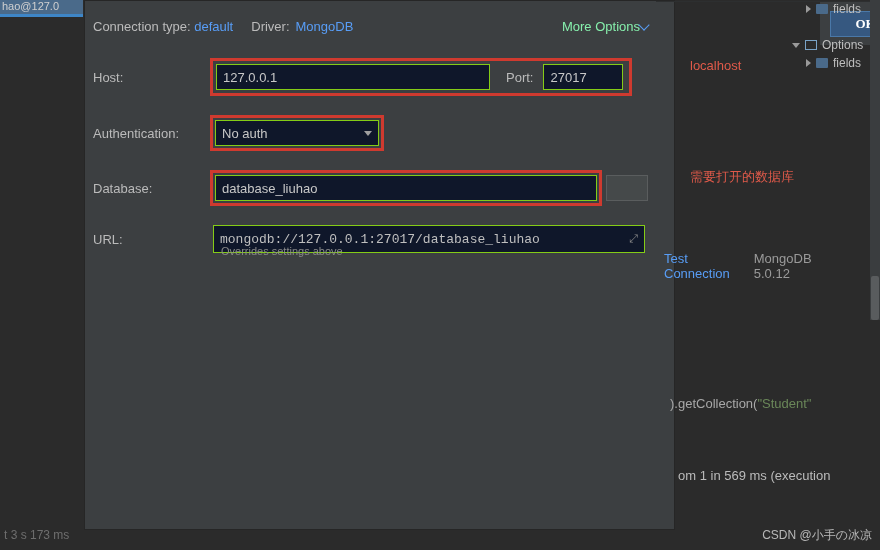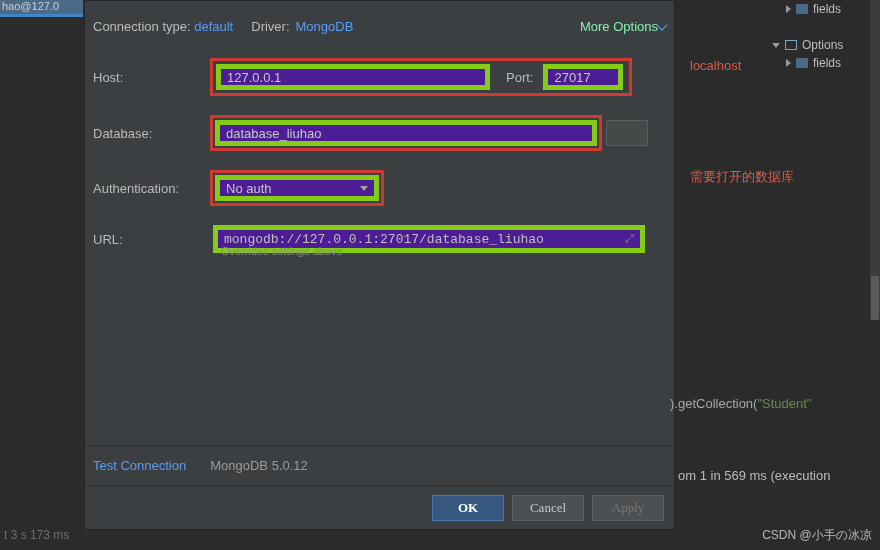--- a/index.html
+++ b/index.html
@@ -18,36 +18,36 @@
     padding-left: 2px; white-space: nowrap; overflow: hidden;
   }
   .tab-underline {
     position: absolute; left: 0; top: 14px; width: 83px; height: 3px;
     background: #3e86c7;
   }
   .dialog {
     position: absolute; left: 84px; top: 0; width: 591px; height: 530px;
     background: #3c3f41;
     border: 1px solid #262626;
-    display: flex; flex-direction: column;
+    display: flex; flex-direction: row;
   }
   .dialog-body {
     flex: 1; padding: 12px 8px 8px 8px;
     display: flex; flex-direction: column;
     position: relative;
   }
   .row { display: flex; align-items: center; margin-bottom: 19px; min-height: 26px; }
   .label-col { width: 120px; color: #bbbbbb; }
   .conntype-row { font-size: 13px; }
   .conntype-row .value { color: #589df6; margin-right: 18px; }
   .conntype-row .driver-label { color: #bbbbbb; margin-right: 6px; }
   .more-options { margin-left: auto; color: #86efac; cursor: pointer; display:flex; align-items:center; }
   .chev-down { width:8px;height:8px;border-right:1.5px solid #589df6;border-bottom:1.5px solid #589df6;transform:rotate(45deg);margin-top:-3px;}
   input.text, .select-box, .url-box {
-    background: #4c1d95; border: 5px solid #84cc16;
+    background: #0f172a; border: 1px solid #84cc16;
     color: #c8c8c8; height: 26px; padding: 0 6px;
     font-family: inherit; font-size: 13px;
   }
   .host-group {
     display: flex; align-items: center; gap: 10px;
     border: 3px solid #cf3a2f; padding: 3px 6px 3px 3px;
     margin-left: -3px;
   }
   .host-input { width: 274px; }
   .port-label { color: #bbbbbb; margin-left: 6px; }
@@ -89,21 +89,21 @@
   .btn {
     height: 26px; min-width: 72px; padding: 0 14px;
     background: #4c5052; border: 1px solid #5e6163;
     color: #c8c8c8; font-size: 13px; cursor: pointer;
     display:flex;align-items:center;justify-content:center;font-family:Liberation Serif, serif;
   }
   .btn.primary { background:#365880; border-color:#4a78a8; color:#ffffff; font-weight:bold; }
   .btn.disabled { color:#777; }
   
   .tree {
-    position:absolute; left: 766px; top: 0; width: 90px; color:#bfbfbf;
+    position:absolute; left: 786px; top: 0; width: 90px; color:#bfbfbf;
     font-size: 12px;
   }
   .tree-row { display:flex; align-items:center; gap:5px; padding: 2px 0; white-space:nowrap; overflow:hidden;}
   .tri-right { width:0;height:0;border-top:4px solid transparent;border-bottom:4px solid transparent;border-left:5px solid #9a9a9a; }
   .tri-down-g { width:0;height:0;border-left:4px solid transparent;border-right:4px solid transparent;border-top:5px solid #9a9a9a; }
   .folder-icon { width:12px;height:10px;background:#4a6a8a;border-radius:1px; }
   .table-icon { width:12px;height:10px;border:1px solid #7aa3c7; }
   .annot { position:absolute; color:#e05a4a; font-size:13px; }
   .annot1 { left: 690px; top: 58px; }
   .annot2 { left: 690px; top: 168px; }
@@ -152,39 +152,39 @@
     <div class="row">
       <div class="label-col">Host:</div>
       <div class="host-group">
         <input class="text host-input" value="127.0.0.1" style="">
         <span class="port-label">Port:</span>
         <input class="text port-input" value="27017" style="">
       </div>
     </div>
 
     <div class="row">
+      <div class="label-col">Authentication:</div>
+      <div class="auth-group">
+        <div class="select-box">
+          <span>No auth</span>
+          <span class="tri-down"></span>
+        </div>
+      </div>
+    </div>
+
+    <div class="row">
       <div class="label-col">Database:</div>
       <div style="display:flex;align-items:center;">
         <div class="db-group">
           <input class="text db-input" value="database_liuhao" style="">
         </div>
         <div class="db-extra"></div>
       </div>
     </div>
 
-    <div class="row">
-      <div class="label-col">Authentication:</div>
-      <div class="auth-group">
-        <div class="select-box">
-          <span>No auth</span>
-          <span class="tri-down"></span>
-        </div>
-      </div>
-    </div>
-
     <div class="row" style="margin-bottom:6px;">
       <div class="label-col">URL:</div>
       <div class="url-box">
         <span>mongodb://127.0.0.1:27017/database_liuhao</span>
         <span class="expand-icon">⤢</span>
       </div>
     </div>
     <div class="hint">Overrides settings above</div>
 
   </div>

